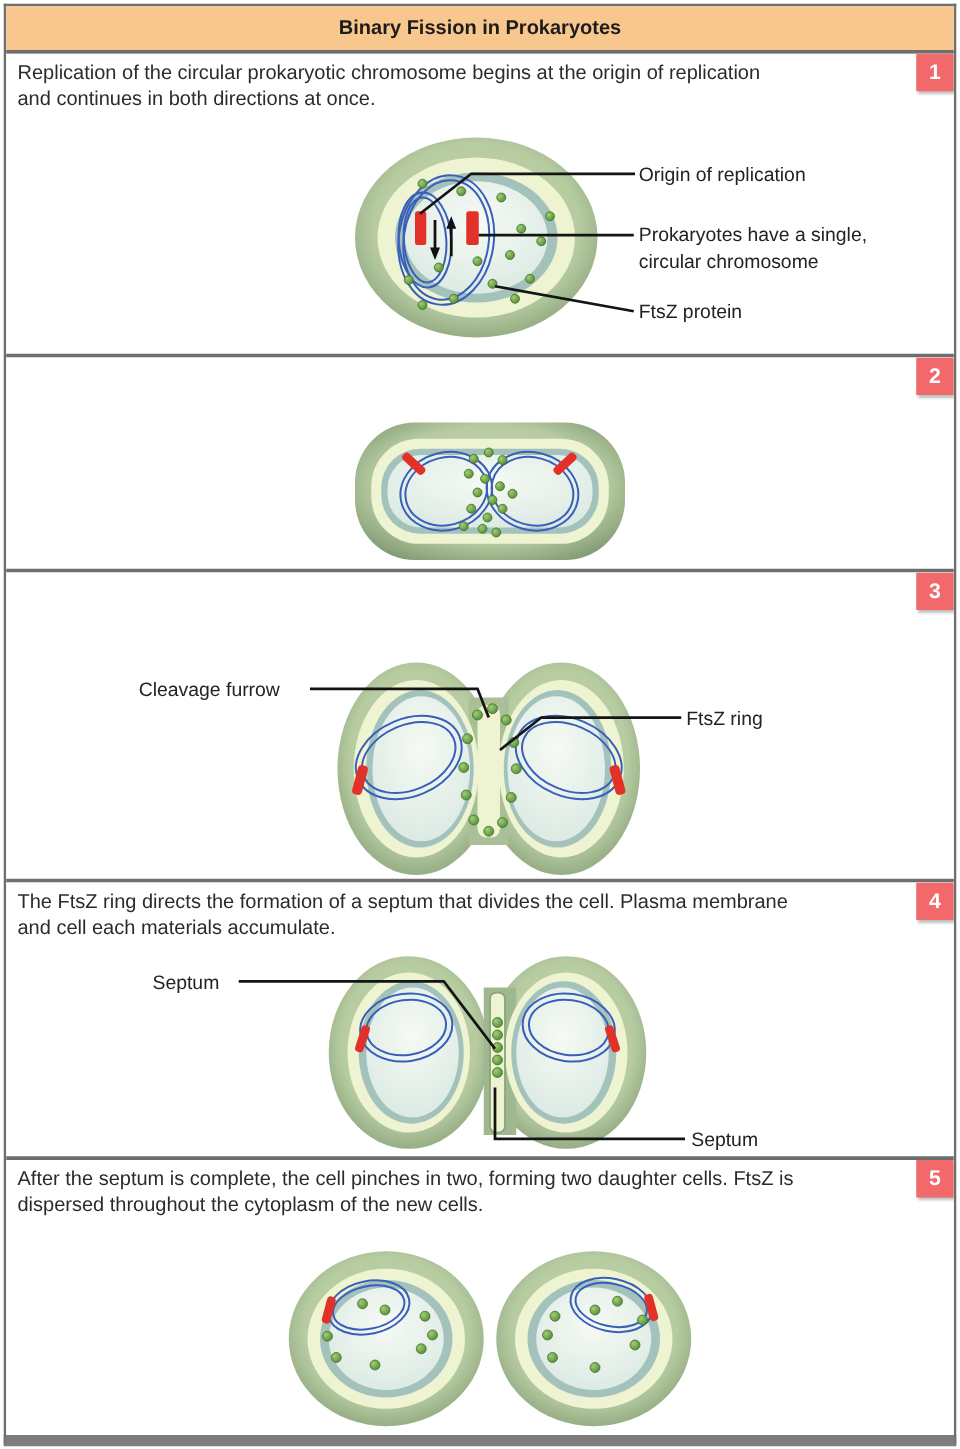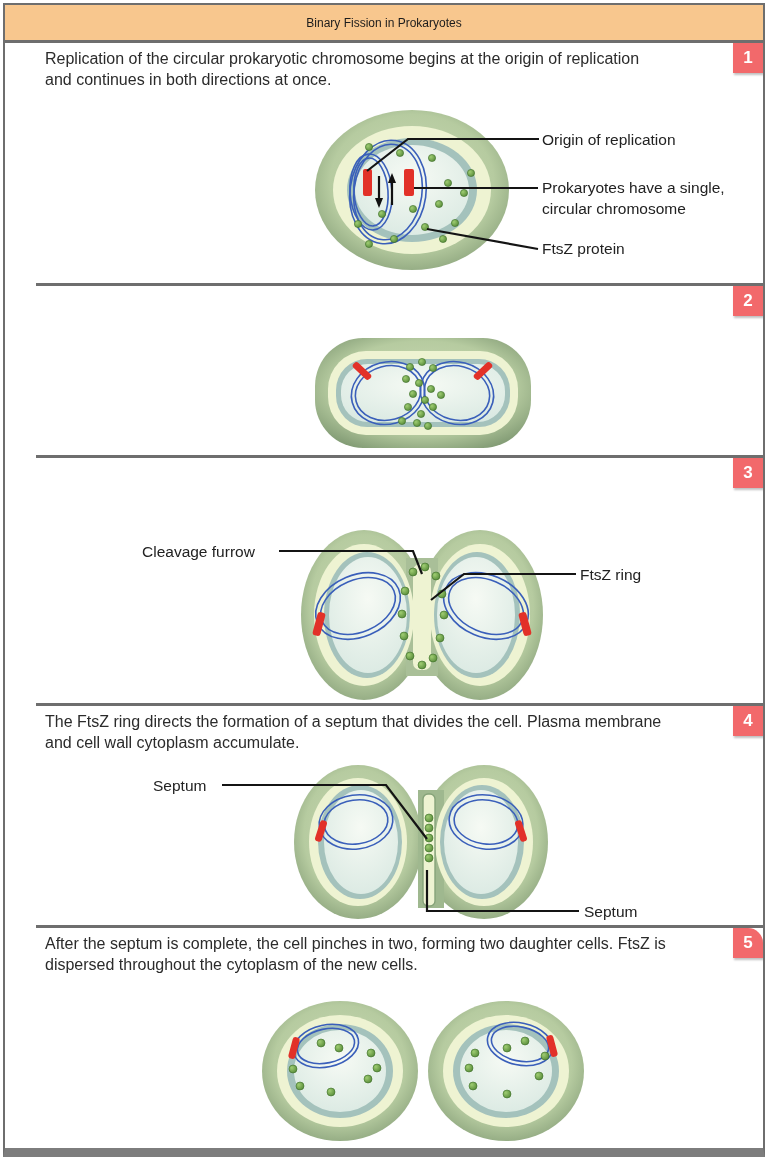--- a/index.html
+++ b/index.html
@@ -1,23 +1,23 @@
 <!DOCTYPE html>
 <html><head>
 <meta charset="utf-8">
 <style>
   html,body{margin:0;padding:0;background:#ffffff;}
   body{width:768px;height:1159px;font-family:"Liberation Sans",sans-serif;}
   #figure{box-sizing:border-box;width:762px;margin:3px auto 0;
     border:2px solid #6e6e6e;border-bottom:9px solid #7d7d7d;background:#fff;}
   .hdr{height:35px;background:#f8c78e;border-bottom:3px solid #6e6e6e;
     display:flex;align-items:center;justify-content:center;}
-  .hdr .title{font-size:12px;font-weight:normal;color:#1c1c1c;}
-  .sec{position:relative;background:#fff;border-bottom:3px solid #6e6e6e;overflow:hidden;margin-left:31px;}
-  .sec:last-child{border-bottom:none;border-radius:15px;}
+  .hdr .title{font-size:16px;font-weight:bold;color:#1c1c1c;}
+  .sec{position:relative;background:#fff;border-bottom:3px solid #6e6e6e;overflow:hidden;}
+  .sec:last-child{border-bottom:none;}
   .s1{height:240px}.s2{height:169px}.s3{height:245px}.s4{height:219px}.s5{height:220px}
   .step-text{position:absolute;left:9px;top:6px;width:700px;font-size:16px;
     line-height:20.5px;color:#2b2b2b;white-space:pre-line;}
   .badge{position:absolute;top:0;right:0;width:30px;height:30px;background:#f2696b;
     color:#ffffff;font-size:17px;font-weight:bold;text-align:center;line-height:30px;
     box-shadow:1px 2px 2px rgba(0,0,0,0.25);}
   .art{position:absolute;}
   svg text{font-family:"Liberation Sans",sans-serif;font-size:15.5px;fill:#222222;}
   .lbl-line{fill:none;stroke:#141414;stroke-width:2.2;}
   .loop{fill:none;stroke:#3a5fba;stroke-width:1.6;}
@@ -179,21 +179,21 @@
       </g>
       <path class="lbl-line" d="M243,93 L377,93 L386,116"></path>
       <path class="lbl-line" d="M540,116 L428,116 L395,142"></path>
       <text x="106" y="99">Cleavage furrow</text>
       <text x="544" y="122">FtsZ ring</text>
     </svg>
   </div>
 
   <div class="sec s4">
     <div class="step-text">The FtsZ ring directs the formation of a septum that divides the cell. Plasma membrane
-and cell wall cytoplasm accumulate.</div>
+and cell each materials accumulate.</div>
     <div class="badge">4</div>
     <svg class="art" style="left:0;top:0" width="758" height="219" viewBox="0 0 758 219">
       <g>
         <ellipse cx="322" cy="136" rx="64" ry="77" fill="url(#gWall)"></ellipse>
         <ellipse cx="448" cy="136" rx="64" ry="77" fill="url(#gWall)"></ellipse>
         <rect x="382" y="84" width="26" height="118" fill="#9fb88f"></rect>
         <ellipse cx="322" cy="136" rx="49" ry="64" fill="#eef3d2"></ellipse>
         <ellipse cx="448" cy="136" rx="49" ry="64" fill="#eef3d2"></ellipse>
         <ellipse cx="324" cy="136" rx="42" ry="57" fill="#a4c2bc"></ellipse>
         <ellipse cx="446" cy="136" rx="42" ry="57" fill="#a4c2bc"></ellipse>

